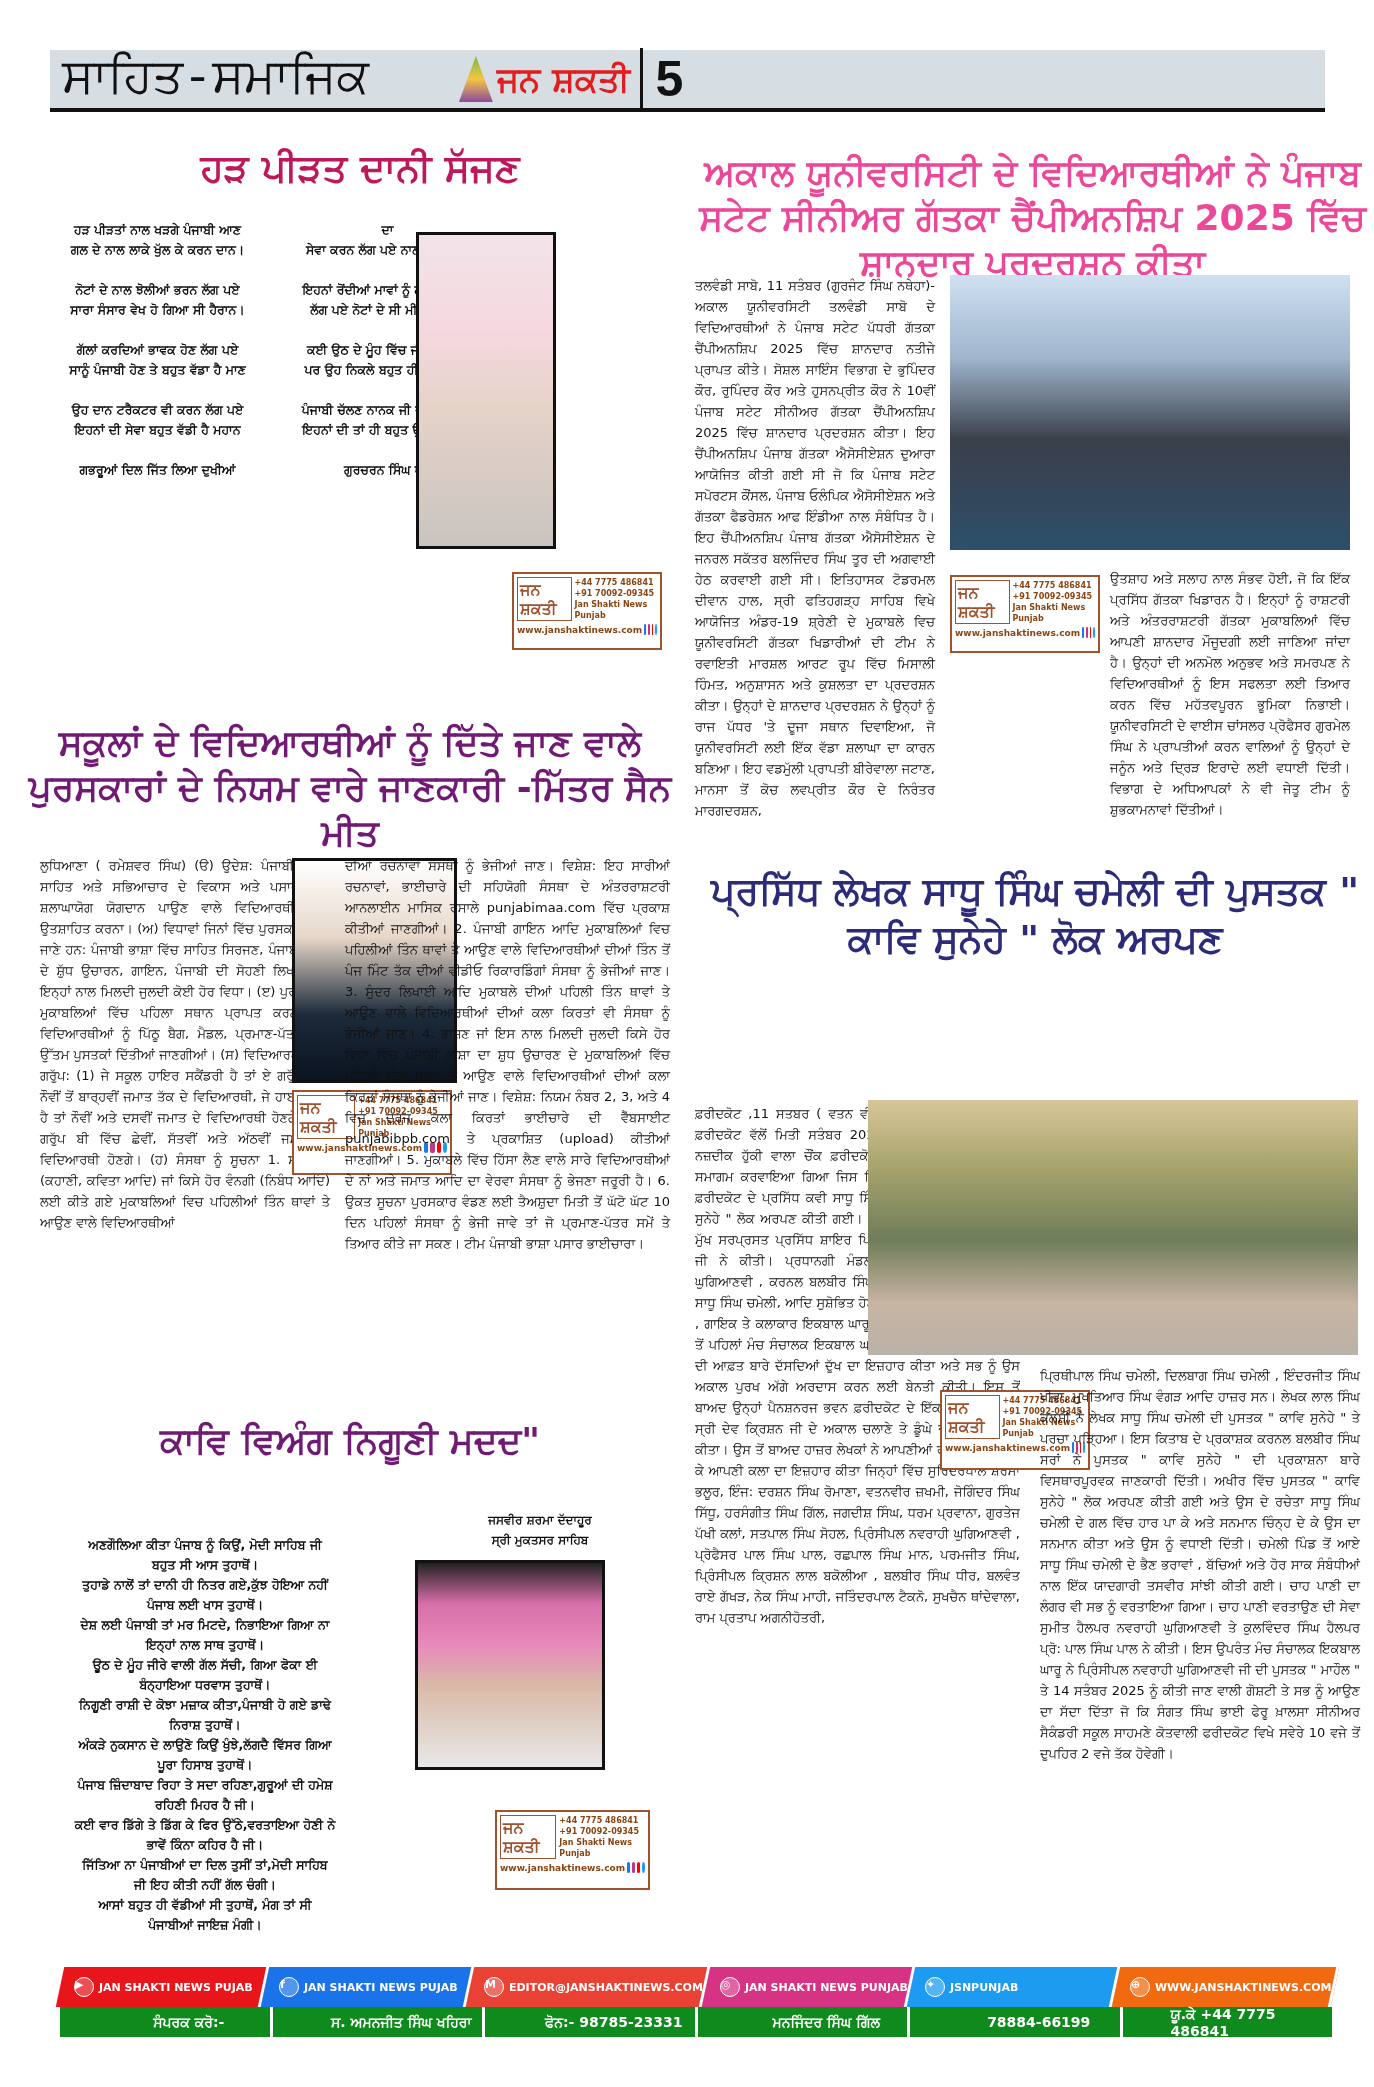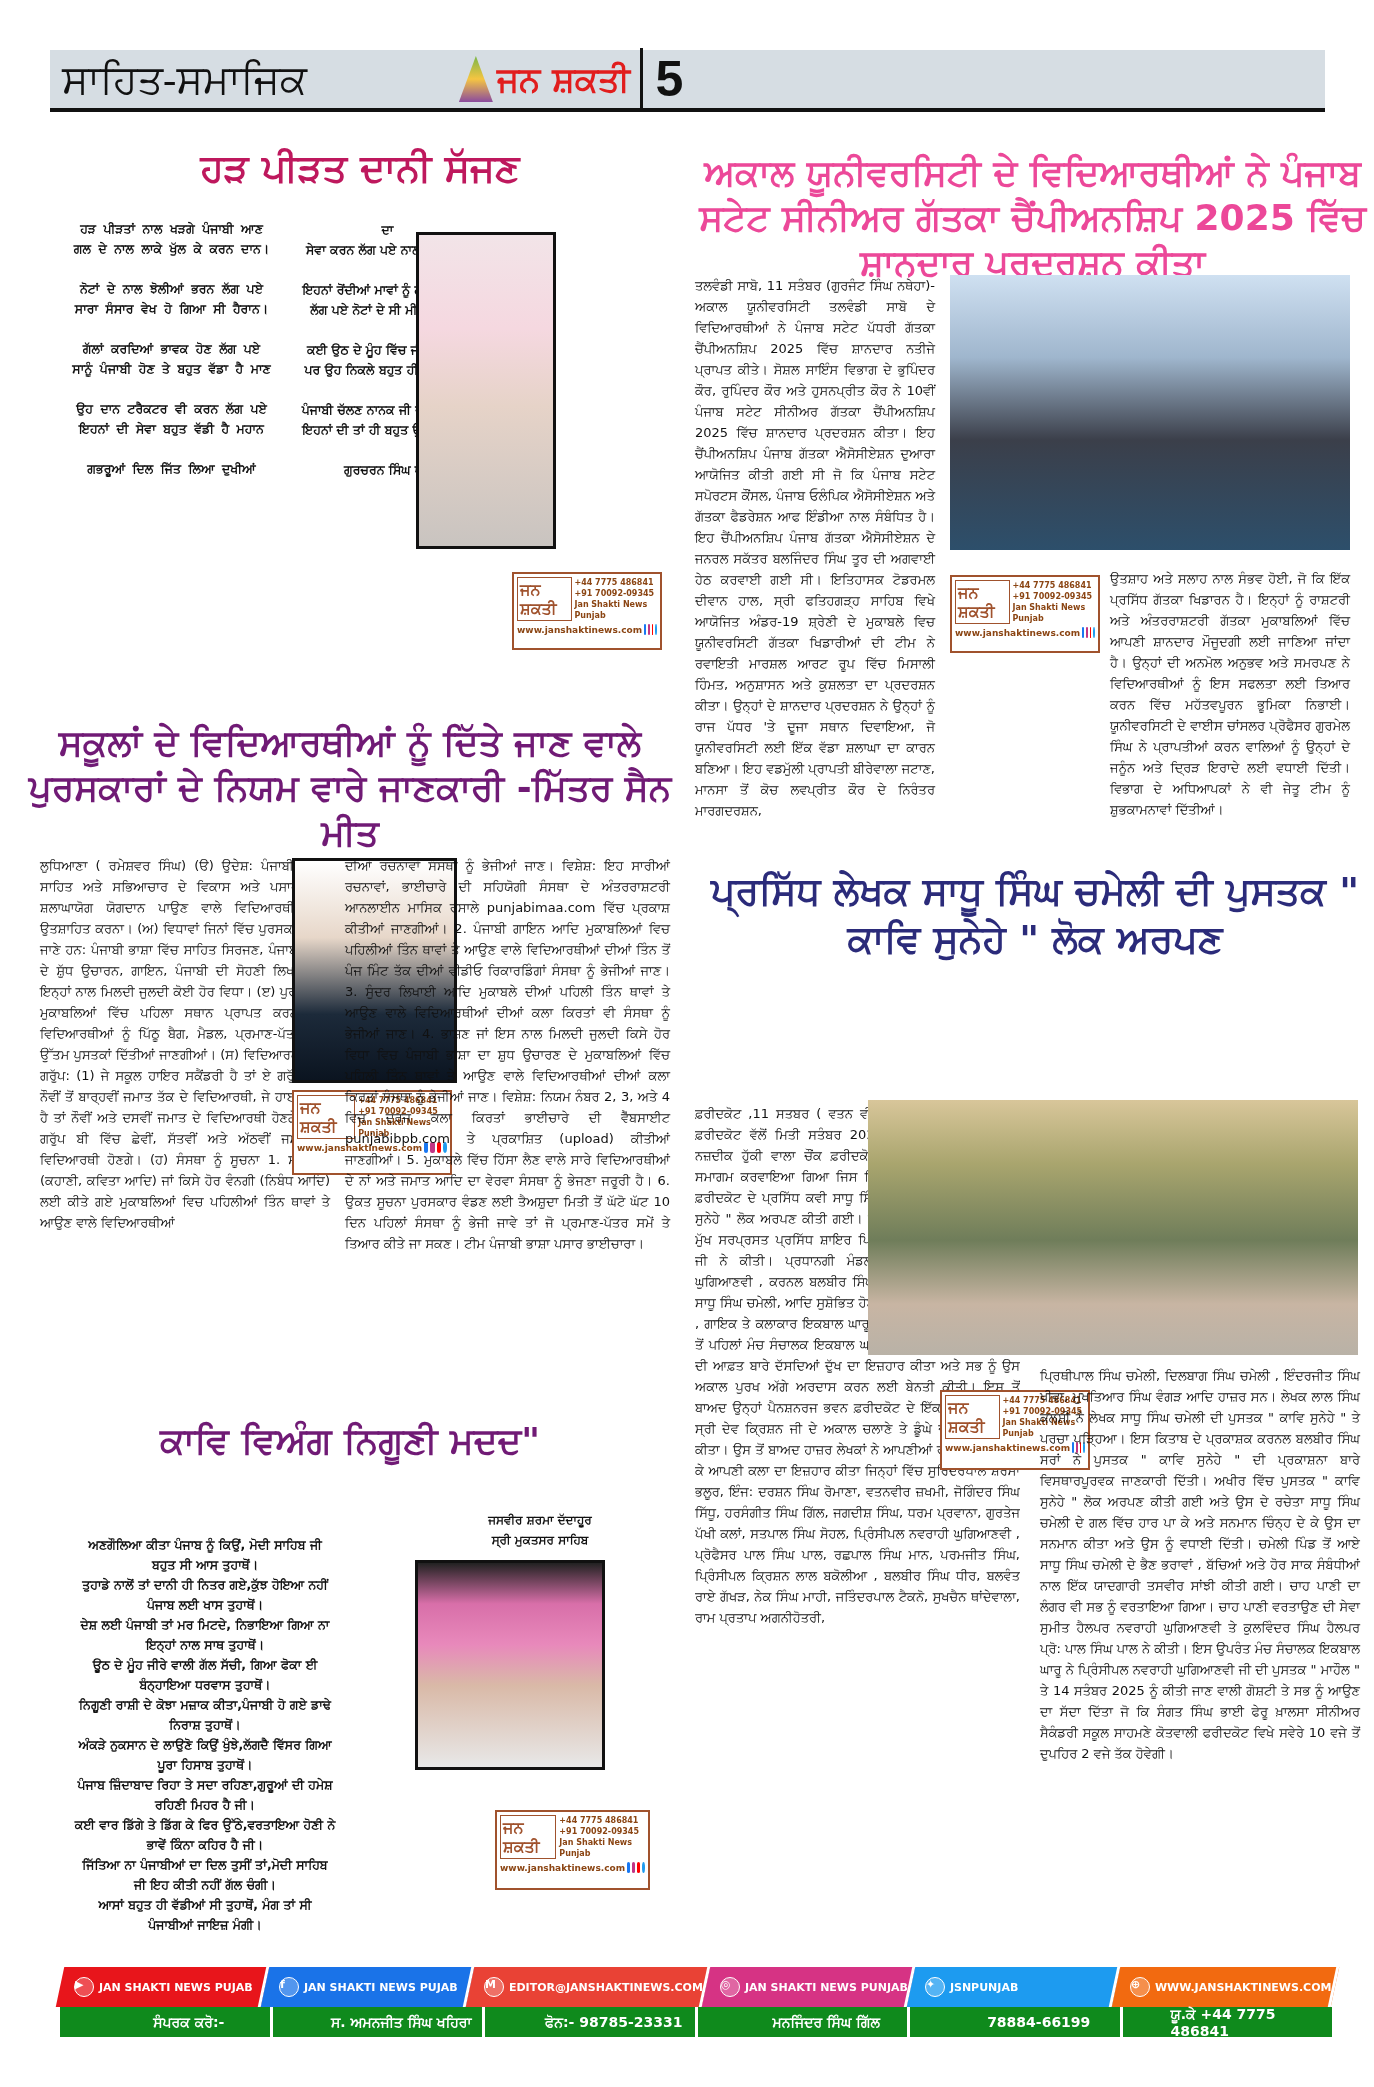--- a/index.html
+++ b/index.html
@@ -1,20 +1,20 @@
 <!DOCTYPE html>
 <html><head>
 <meta charset="utf-8">
 <style>
   * { box-sizing: border-box; margin: 0; padding: 0; }
   body { width: 1374px; height: 2087px; background: #ffffff; font-family: "DejaVu Sans", sans-serif; color: #111; position: relative; overflow: hidden; }
   .abs { position: absolute; }
   
   .masthead { left: 50px; top: 50px; width: 1275px; height: 62px; background: #d6dde3; border-bottom: 4px solid #111; display: flex; align-items: center; }
-  .mh-section { font-family: Liberation Serif, serif; font-size: 40px; padding-left: 12px; width: 340px; }
+  .mh-section { font-family: Liberation Mono, monospace; font-size: 48px; padding-left: 12px; width: 340px; }
   .mh-date { font-size: 21px; font-weight: bold; width: 620px; }
   .mh-logo { font-size: 34px; font-weight: bold; color: #e11d1d; width: 240px; text-align: right; display: flex; align-items: center; justify-content: flex-end; gap: 4px; }
   .mh-logo .emblem { width: 34px; height: 46px; background: linear-gradient(#7ab648, #f5c542, #8b4b9e); clip-path: polygon(50% 0, 100% 100%, 0 100%); }
   .mh-page { width: 56px; height: 62px; border-left: 3px solid #111; margin-left: 10px; font-size: 50px; font-weight: bold; text-align: center; line-height: 62px; font-family: "Liberation Sans", sans-serif; }
 
   .headline { font-weight: bold; text-align: center; line-height: 1.25; }
   .h-black { color: #be185d; font-size: 38px; }
   .h-brown { color: #ec4899; font-size: 36px; }
   .h-red { color: #701a75; font-size: 36px; }
   .h-blue { color: #2b2b7a; font-size: 38px; }
@@ -47,21 +47,21 @@
 <div class="abs masthead">
   <div class="mh-section">ਸਾਹਿਤ-ਸਮਾਜਿਕ</div>
   <div class="mh-logo">
     <span class="emblem"></span>
     <span>ਜਨ ਸ਼ਕਤੀ</span>
   </div>
   <div class="mh-page">5</div>
 </div>
 
 <div class="abs headline h-black" style="left:40px;top:145px;width:640px;">ਹੜ ਪੀੜਤ ਦਾਨੀ ਸੱਜਣ</div>
-<div class="abs poem" id="p1c1" style="left:64px;top:220px;width:215px;font-family:Liberation Mono, monospace;">
+<div class="abs poem" id="p1c1" style="left:50px;top:220px;width:215px;">
     <div>ਹੜ ਪੀੜਤਾਂ ਨਾਲ ਖੜਗੇ ਪੰਜਾਬੀ ਆਣ</div>
     <div>ਗਲ ਦੇ ਨਾਲ ਲਾਕੇ ਖੁੱਲ ਕੇ ਕਰਨ ਦਾਨ।</div>
     <div>&nbsp;</div>
     <div>ਨੋਟਾਂ ਦੇ ਨਾਲ ਝੋਲੀਆਂ ਭਰਨ ਲੱਗ ਪਏ</div>
     <div>ਸਾਰਾ ਸੰਸਾਰ ਵੇਖ ਹੋ ਗਿਆ ਸੀ ਹੈਰਾਨ।</div>
     <div>&nbsp;</div>
     <div>ਗੱਲਾਂ ਕਰਦਿਆਂ ਭਾਵਕ ਹੋਣ ਲੱਗ ਪਏ</div>
     <div>ਸਾਨੂੰ ਪੰਜਾਬੀ ਹੋਣ ਤੇ ਬਹੁਤ ਵੱਡਾ ਹੈ ਮਾਣ</div>
     <div>&nbsp;</div>
     <div>ਉਹ ਦਾਨ ਟਰੈਕਟਰ ਵੀ ਕਰਨ ਲੱਗ ਪਏ</div>

